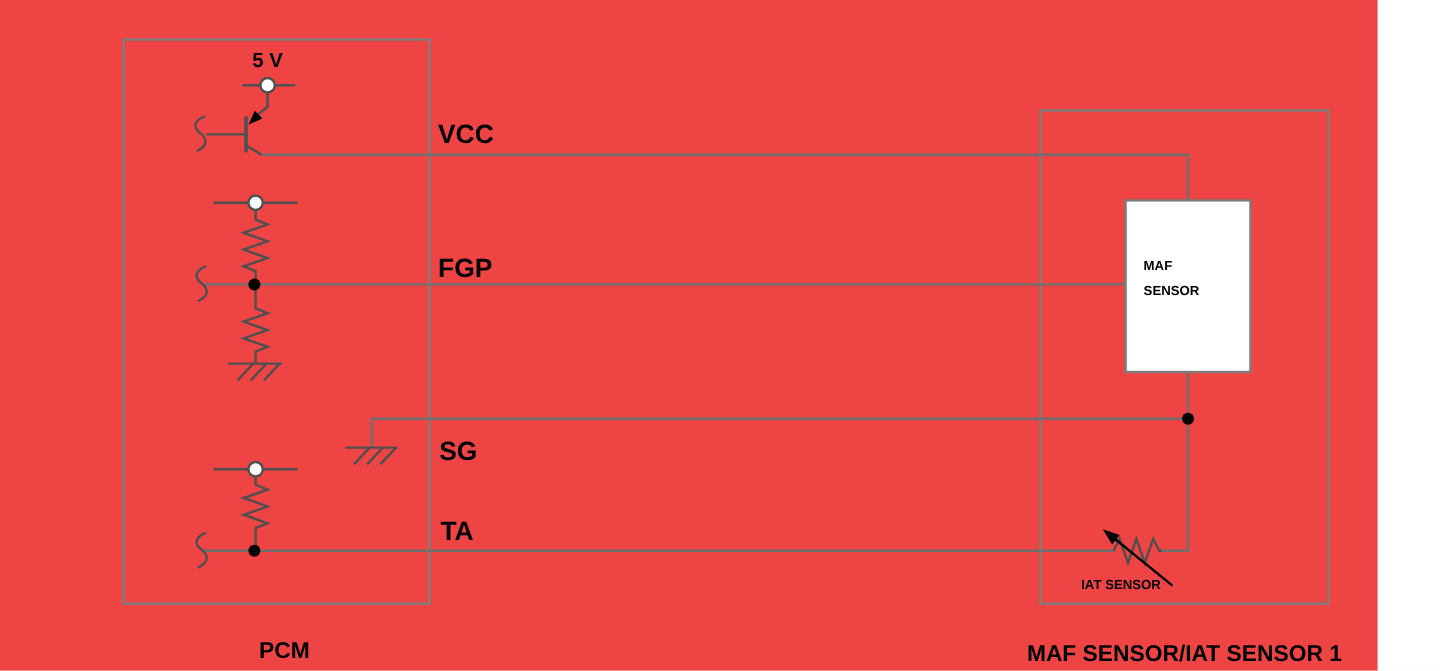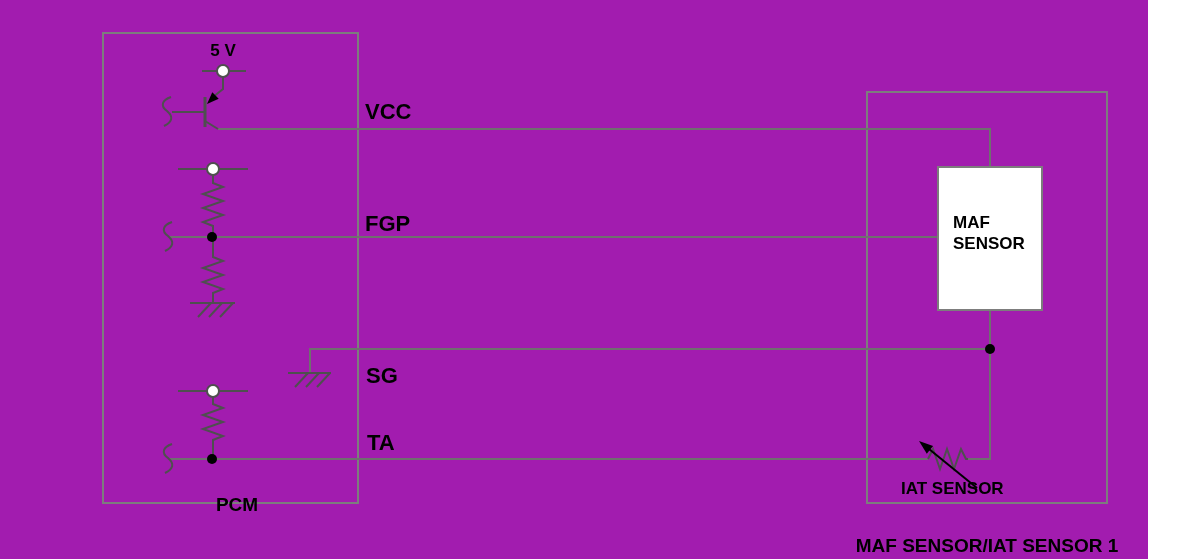--- a/index.html
+++ b/index.html
@@ -1,35 +1,35 @@
 <!DOCTYPE html>
 <html><head>
 <meta charset="utf-8">
 <style>
   html, body { margin: 0; padding: 0; background: #ffffff; }
   #stage {
     position: relative;
     width: 1148px;
     height: 559px;
-    background: #a21caf;
+    background: #ef4444;
     font-family: "Liberation Sans", "DejaVu Sans", sans-serif;
     overflow: hidden;
   }
   #schematic { position: absolute; left: 0; top: 0; }
   .lbl {
     position: absolute;
     color: #000000;
     font-weight: bold;
     white-space: nowrap;
     line-height: 1.1;
   }
   .wire-lbl { font-size: 22px; }
   .pin-lbl  { font-size: 17px; }
   .box-lbl  { font-size: 19px; transform: translateX(-50%); }
-  .inner-lbl { font-size: 17px; line-height: 21px; }
+  .inner-lbl { font-size: 11px; line-height: 21px; }
 </style>
 </head>
 <body>
 
 <div id="stage">
 
   <svg id="schematic" width="1200" height="559" viewBox="0 0 1200 559">
 
     <rect x="103" y="33" width="255" height="470" fill="none" stroke="#7d7d7d" stroke-width="2"></rect>
     <rect x="867" y="92" width="240" height="411" fill="none" stroke="#7d7d7d" stroke-width="2"></rect>
@@ -106,16 +106,16 @@
   <div class="lbl wire-lbl" style="left:366px; top:320px;margin-top:44px;">SG</div>
   <div class="lbl wire-lbl" style="left:367px; top:431px;">TA</div>
 
   <div class="lbl inner-lbl" style="left:953px; top:212px;">
     <div>MAF</div>
     <div>SENSOR</div>
   </div>
 
   <div class="lbl inner-lbl" style="left:901px; top:478px;">IAT SENSOR</div>
 
-  <div class="lbl box-lbl" style="left:237px; top:495px;">PCM</div>
+  <div class="lbl box-lbl" style="left:237px; top:533px;">PCM</div>
   <div class="lbl box-lbl" style="left:987px; top:536px;">MAF SENSOR/IAT SENSOR 1</div>
 
 </div>
 
 </body></html>

